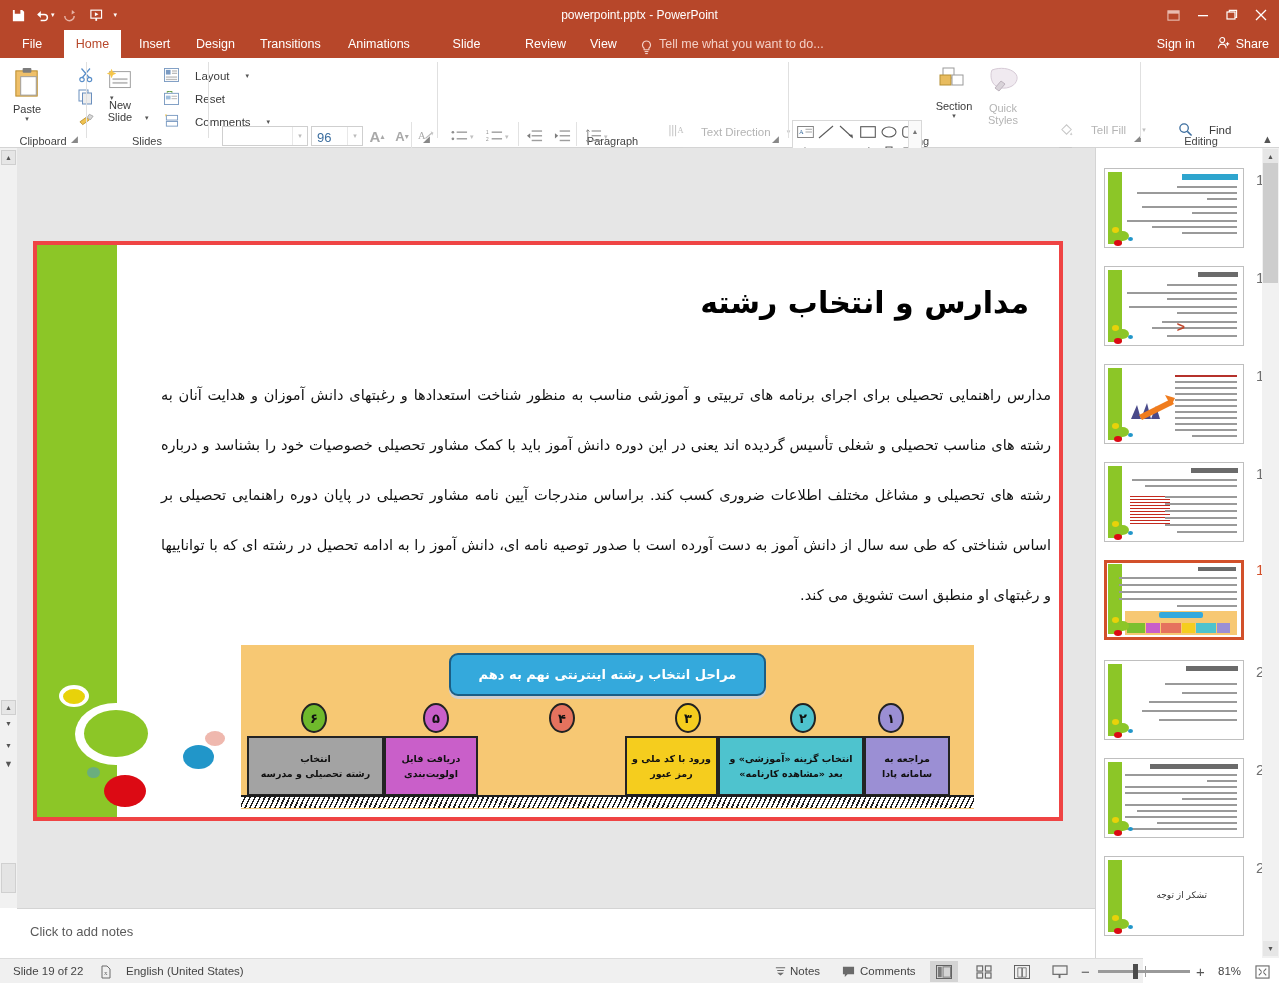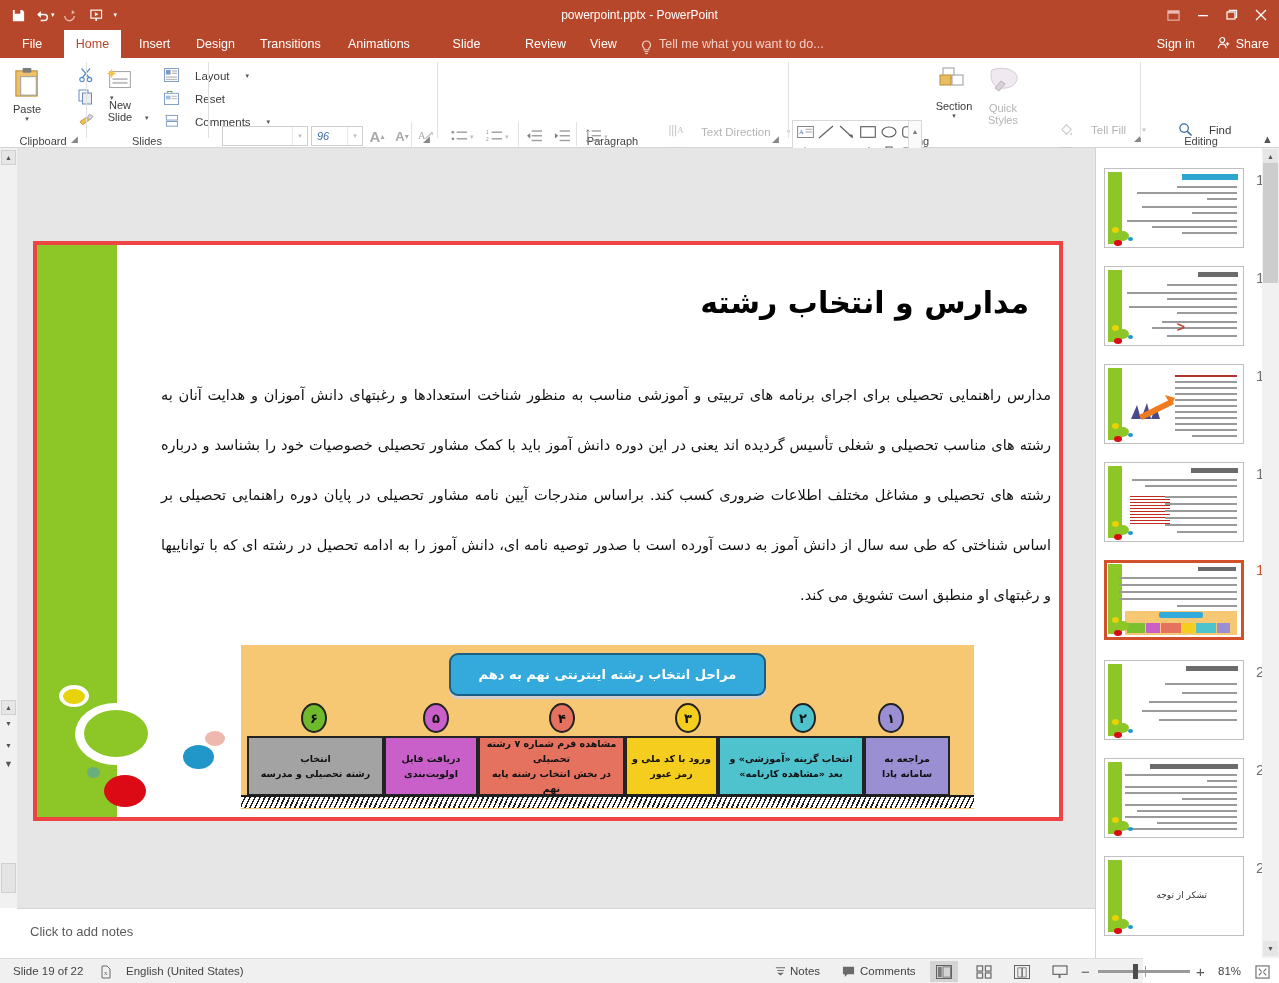--- a/index.html
+++ b/index.html
@@ -100,21 +100,21 @@
   #fontname-val { font-size: 11px; color: #333; padding: 3px 4px; }
   #fontname-arrow {
     position: absolute; right: 0; top: 0; width: 15px; height: 18px;
     display: flex; align-items: center; justify-content: center;
     font-size: 7px; color: #BBB; border-left: 1px solid #E8E8E8;
   }
   #fontsize {
     position: absolute; left: 311px; top: 68px; width: 52px; height: 20px;
     border: 1px solid #CFCFCF; background: #fff;
   }
-  #fontsize-val { font-size: 11px; color: #3C6E9F; padding: 3px 5px; font-style: italic; }
+  #fontsize-val { font-size: 13px; color: #3C6E9F; padding: 3px 5px; }
   #fontsize-arrow {
     position: absolute; right: 0; top: 0; width: 15px; height: 18px;
     display: flex; align-items: center; justify-content: center;
     font-size: 7px; color: #BBB; border-left: 1px solid #E8E8E8;
   }
   .fbtn {
     position: absolute; display: flex; align-items: center; justify-content: center;
     color: #A9A9A9; font-size: 13px; width: 22px; height: 22px;
   }
   .vsep { position: absolute; width: 1px; background: #E2E2E2; }
@@ -895,21 +895,20 @@
 
       <div class="circ" style="left:60px;top:58px;background:#6FB92C">۶</div>
       <div class="circ" style="left:182px;top:58px;background:#C95FC9">۵</div>
       <div class="circ" style="left:308px;top:58px;background:#E5725E">۴</div>
       <div class="circ" style="left:434px;top:58px;background:#F5CD1E">۳</div>
       <div class="circ" style="left:549px;top:58px;background:#4EC3CE">۲</div>
       <div class="circ" style="left:637px;top:58px;background:#9B8FD4">۱</div>
 
       <div class="stepbox" style="left:6px;width:137px;background:#a3a3a3">انتخاب<br>رشته تحصیلی و مدرسه</div>
       <div class="stepbox" style="left:143px;width:94px;background:#C95FC9">دریافت فایل<br>اولویت‌بندی</div>
-      <div class="stepbox" style="left:237px;width:147px;background:#E5725E">مشاهده فرم شماره ۷ رشته تحصیلی<br>در بخش انتخاب رشته پایه نهم</div>
       <div class="stepbox" style="left:384px;width:93px;background:#F5CD1E">ورود با کد ملی و<br>رمز عبور</div>
       <div class="stepbox" style="left:477px;width:146px;background:#4EC3CE">انتخاب گزینه «آموزشی» و<br>بعد «مشاهده کارنامه»</div>
       <div class="stepbox" style="left:623px;width:86px;background:#9B8FD4">مراجعه به<br>سامانه پادا</div>
 
       <div id="rail"></div>
     </div>
   </div>
 </div>
 
 <div id="notespane">

